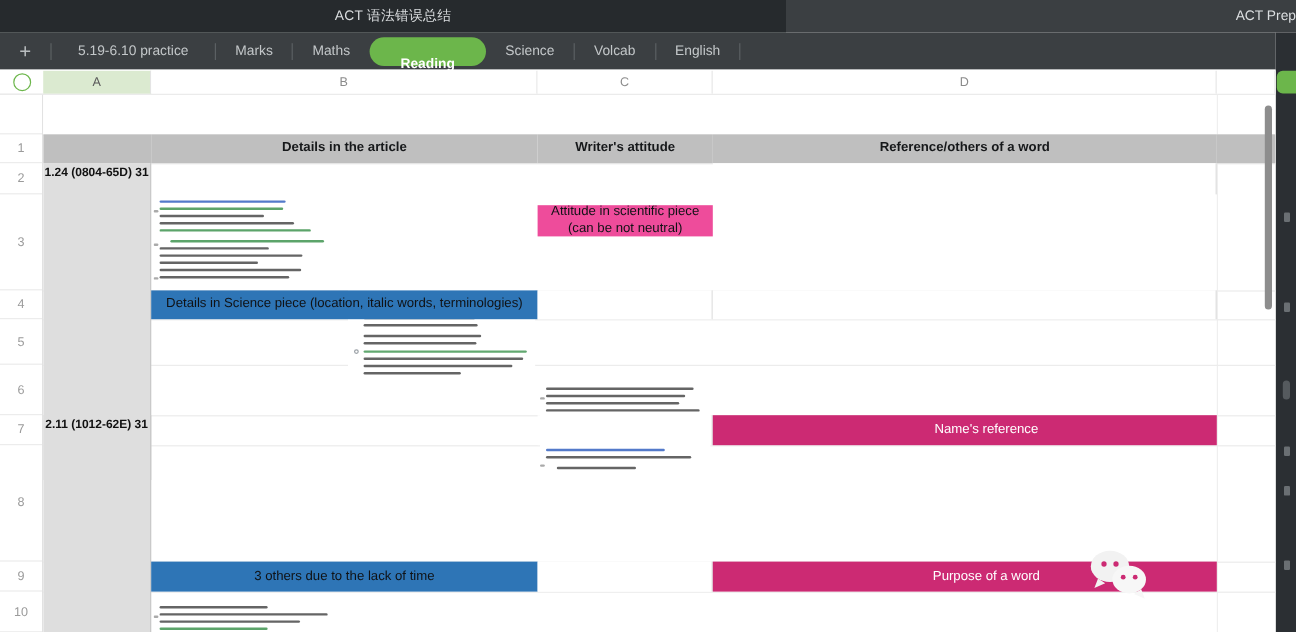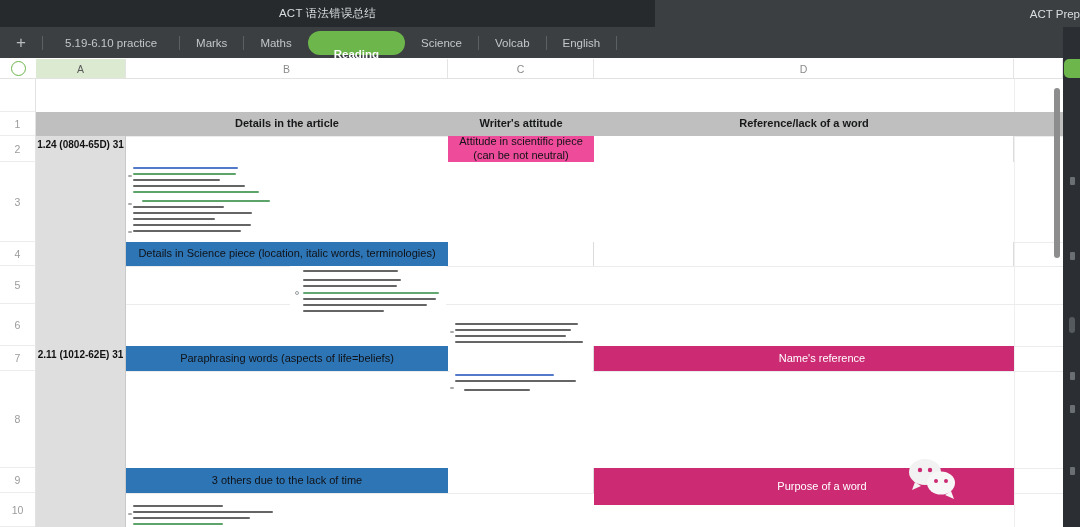--- a/index.html
+++ b/index.html
@@ -61,21 +61,21 @@
   .grid { position:absolute; left:36px; top:79px; right:17px; bottom:0;
     background:#fff; overflow:hidden; }
   .gridline-v { position:absolute; top:0; bottom:0; width:1px; background:#efefef; }
   .gridline-h { position:absolute; left:0; right:0; height:1px; background:#ececec; }
 
   .cell { position:absolute; overflow:hidden; }
   .band { display:flex; align-items:center; justify-content:center; text-align:center;
     font-size:11px; color:#16181a; line-height:1.25; padding:1px 4px; }
   .band.grey  { background:#bfbfbf; font-weight:bold; }
   .band.blue  { background:#2e75b6; color:#101215; }
-  .band.pink  { background:#ee4c9b; color:#101215; }
+  .band.pink  { background:#ee4c9b; color:#101215;margin-top:35px; }
   .band.magenta { background:#cc2a73; color:#ffffff;padding-left:40px; }
   .band.white { background:#ffffff; }
   .acell { background:#dedede; font-size:10px; font-weight:bold; color:#111;
     display:flex; align-items:flex-start; justify-content:center; padding-top:3px; }
 
   
   .snip { background:#fff; overflow:hidden; position:relative; }
   .ln { position:absolute; height:2px; border-radius:1px; }
 
   
@@ -165,21 +165,21 @@
     <div class="gridline-h" style="top:187px"></div>
     <div class="gridline-h" style="top:225px"></div>
     <div class="gridline-h" style="top:267px"></div>
     <div class="gridline-h" style="top:292px"></div>
     <div class="gridline-h" style="top:389px"></div>
     <div class="gridline-h" style="top:414px"></div>
 
     <div class="cell band grey" style="left:0;   top:33px; width:90px;  height:24px"></div>
     <div class="cell band grey" style="left:412px;top:33px; width:146px; height:24px">Writer's attitude</div>
     <div class="cell band grey" style="left:90px; top:33px; width:322px; height:24px">Details in the article</div>
-    <div class="cell band grey" style="left:558px;top:33px; width:420px; height:24px">Reference/lack of a word</div>
+    <div class="cell band grey" style="left:558px;top:33px; width:420px; height:24px">Reference/others of a word</div>
     <div class="cell band grey" style="left:978px;top:33px; width:49px; height:24px"></div>
 
     <div class="cell acell" style="left:0; top:57px; width:90px; height:264px; border-right:1px solid #c9c9c9">1.24 (0804-65D) 31</div>
 
     <div class="cell band pink" style="left:412px; top:57px; width:146px; height:26px">Attitude in scientific piece (can be not neutral)</div>
     <div class="cell band white" style="left:558px; top:57px; width:420px; height:26px; border-right:1px solid #dcdcdc"></div>
 
     <div class="cell snip" style="left:92px; top:84px; width:158px; height:78px">
         <div class="ln" style="left: 5px; top: 4px; width: 105px; height: 2px; background: rgb(34, 85, 187); opacity: 0.78;"></div>
         <div class="ln" style="left: 5px; top: 10px; width: 103px; height: 2px; background: rgb(46, 139, 64); opacity: 0.78;"></div>
@@ -235,27 +235,26 @@
     <div class="cell snip" style="left:92px; top:188px; width:158px; height:78px">
         <div class="ln" style="left: 5px; top: 4px; width: 90px; height: 2px; background: rgb(58, 58, 58); opacity: 0.78;"></div>
         <div class="ln" style="left: 5px; top: 10px; width: 140px; height: 2px; background: rgb(58, 58, 58); opacity: 0.78;"></div>
         <div class="ln" style="left: 5px; top: 16px; width: 117px; height: 2px; background: rgb(58, 58, 58); opacity: 0.78;"></div>
         <div class="ln" style="left: 5px; top: 22px; width: 90px; height: 2px; background: rgb(46, 139, 64); opacity: 0.78;"></div>
         <div class="ln" style="left: 0px; top: 12px; width: 4px; height: 2px; background: rgb(170, 170, 170);"></div>
       </div>
 
     <div class="cell acell" style="left:0; top:267px; width:90px; height:181px; border-right:1px solid #c9c9c9">2.11 (1012-62E) 31</div>
 
-    <div class="cell band blue" style="left:90px; top:267px; width:322px; height:25px">Paraphrasing words (aspects of life=beliefs)</div>
     <div class="cell band white" style="left:412px; top:267px; width:146px; height:25px; border-right:1px solid #dcdcdc"></div>
     <div class="cell band magenta" style="left:558px; top:267px; width:420px; height:25px">Name's reference</div>
 
     <div class="cell band blue" style="left:90px; top:389px; width:322px; height:25px">3 others due to the lack of time</div>
     <div class="cell band white" style="left:412px; top:389px; width:146px; height:25px; border-right:1px solid #dcdcdc"></div>
-    <div class="cell band magenta" style="left:558px; top:389px; width:420px; height:37px">Purpose of a word</div>
+    <div class="cell band magenta" style="left:558px; top:389px; width:420px; height:25px">Purpose of a word</div>
 
   </div>
 
   <div class="wm">
     <svg width="185" height="46" viewBox="0 0 185 46">
       <ellipse cx="30" cy="14" rx="16" ry="13" fill="#f2f2f2"></ellipse>
       <polygon points="20,24 17,32 26,28" fill="#f2f2f2"></polygon>
       <circle cx="25" cy="12" r="2.2" fill="#cc2a73"></circle>
       <circle cx="35" cy="12" r="2.2" fill="#cc2a73"></circle>
       <ellipse cx="46" cy="25" rx="14" ry="11.5" fill="#f7f7f7"></ellipse>

